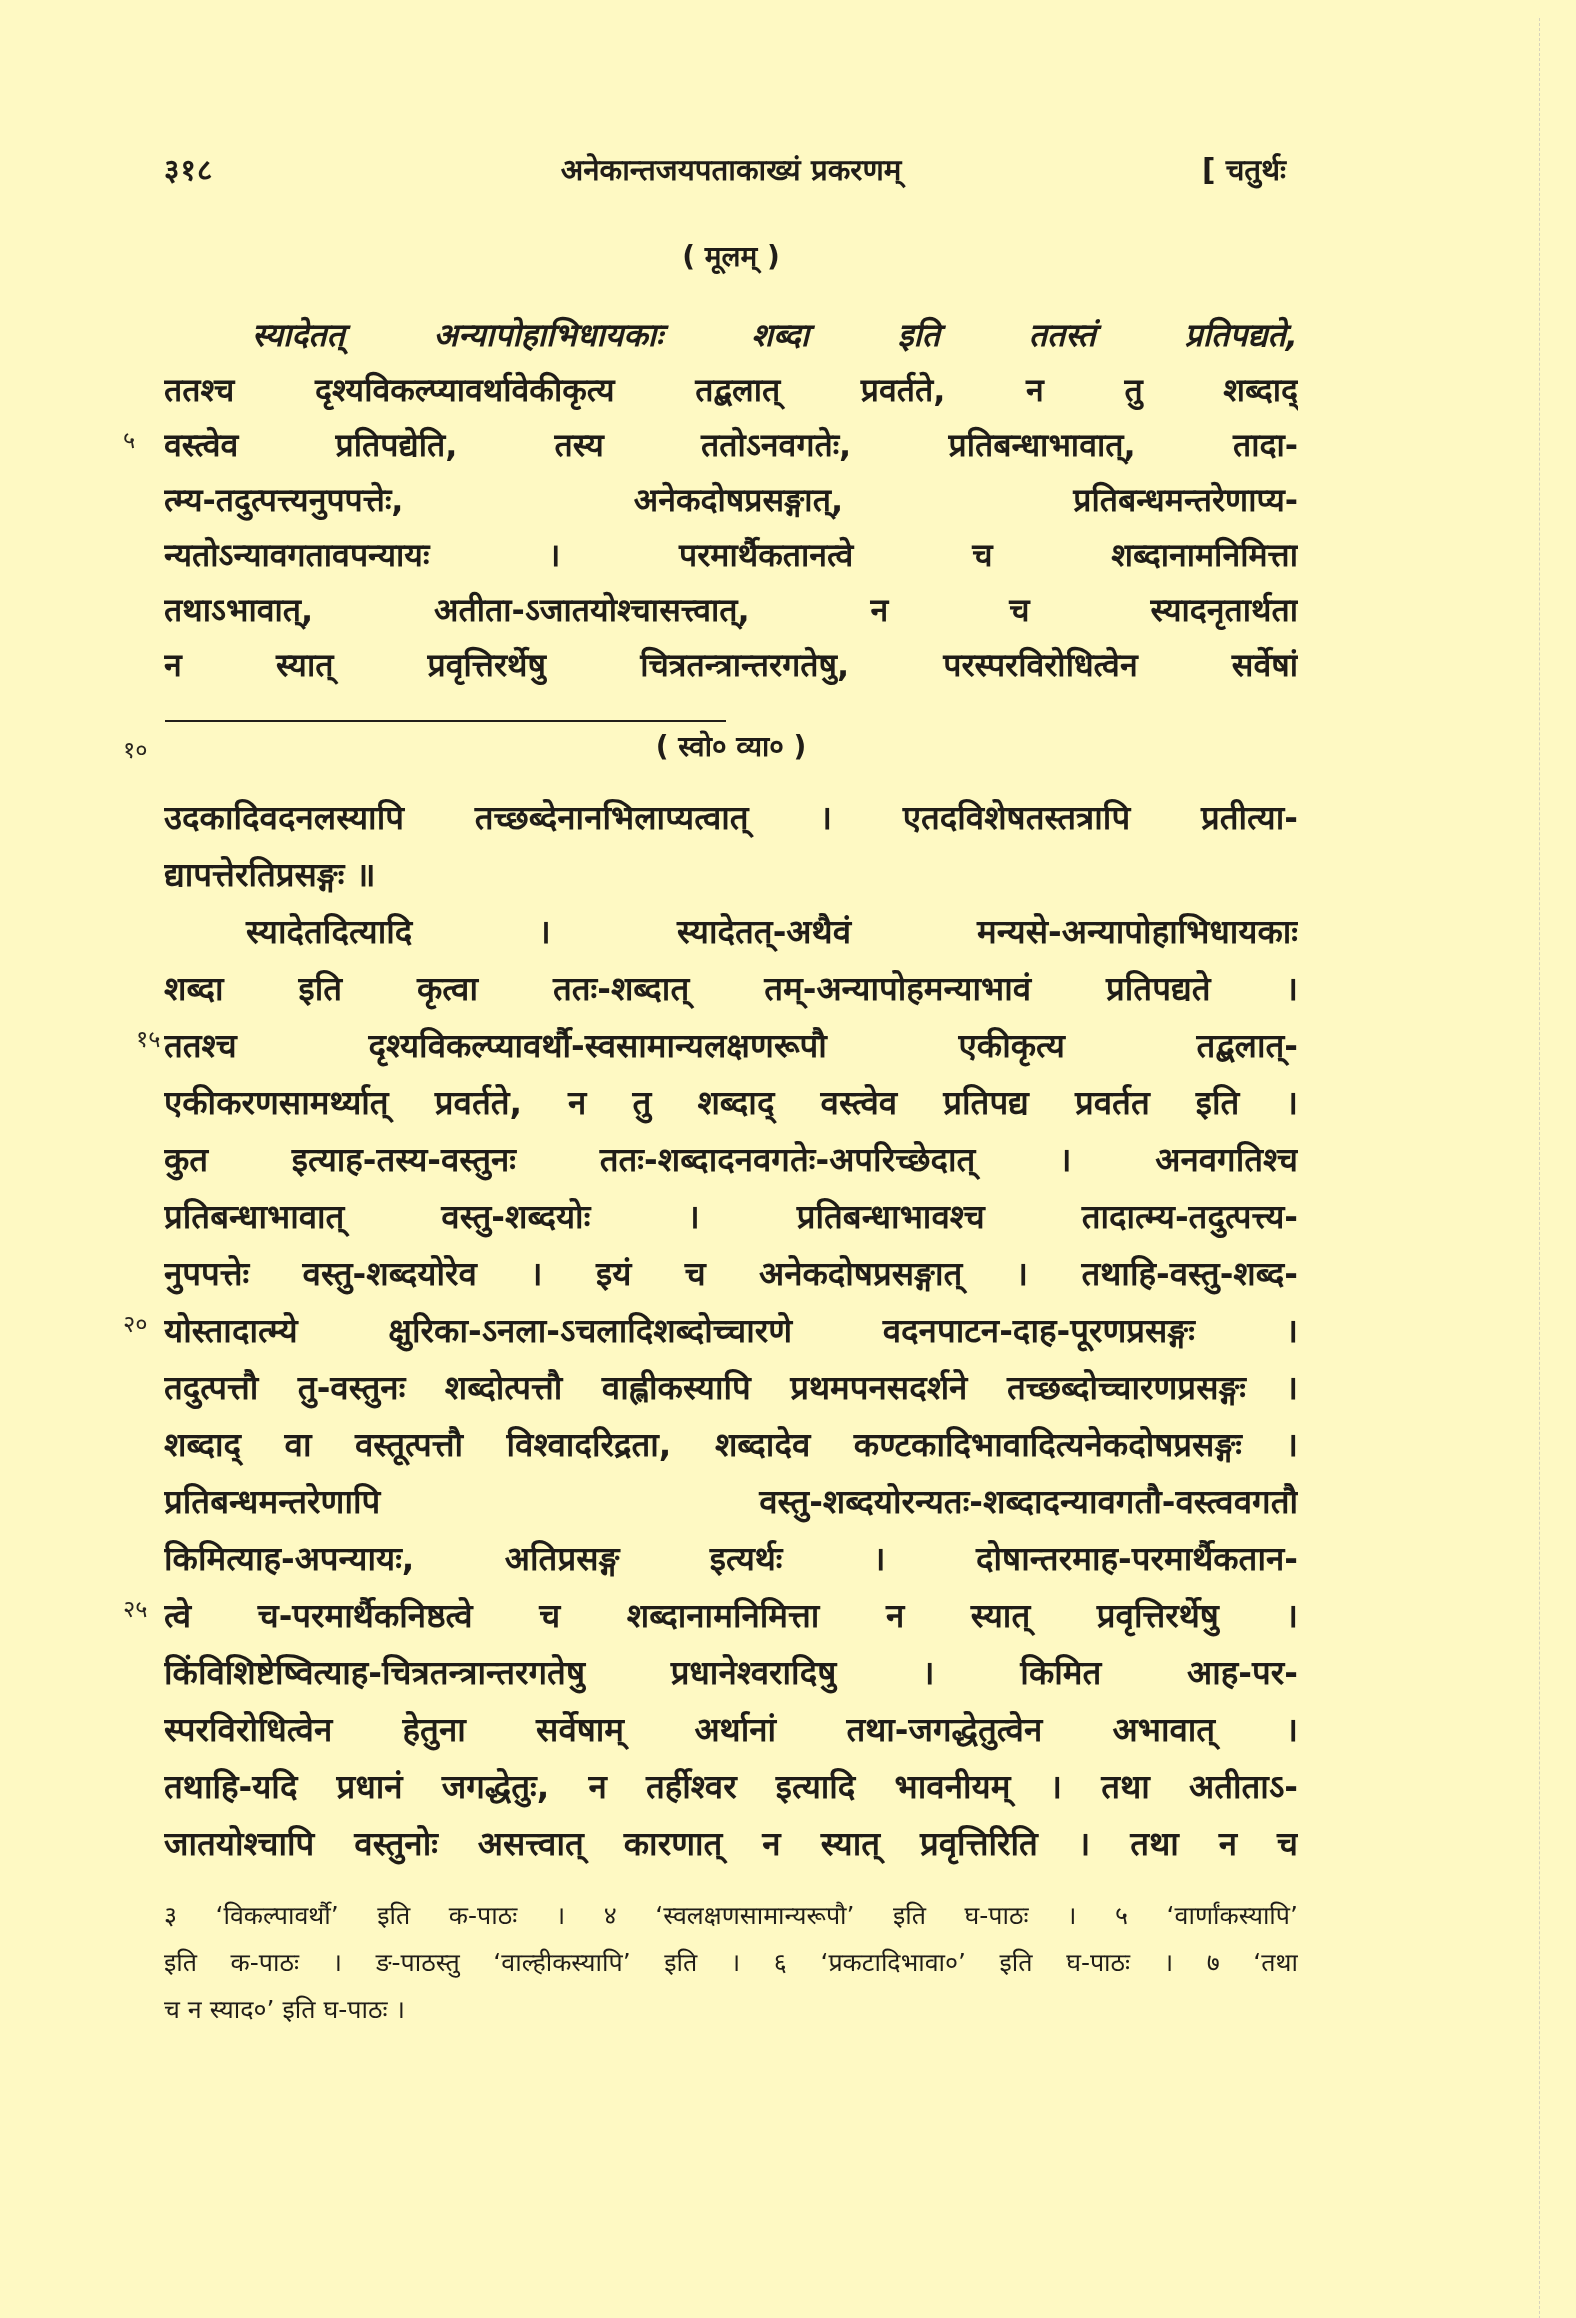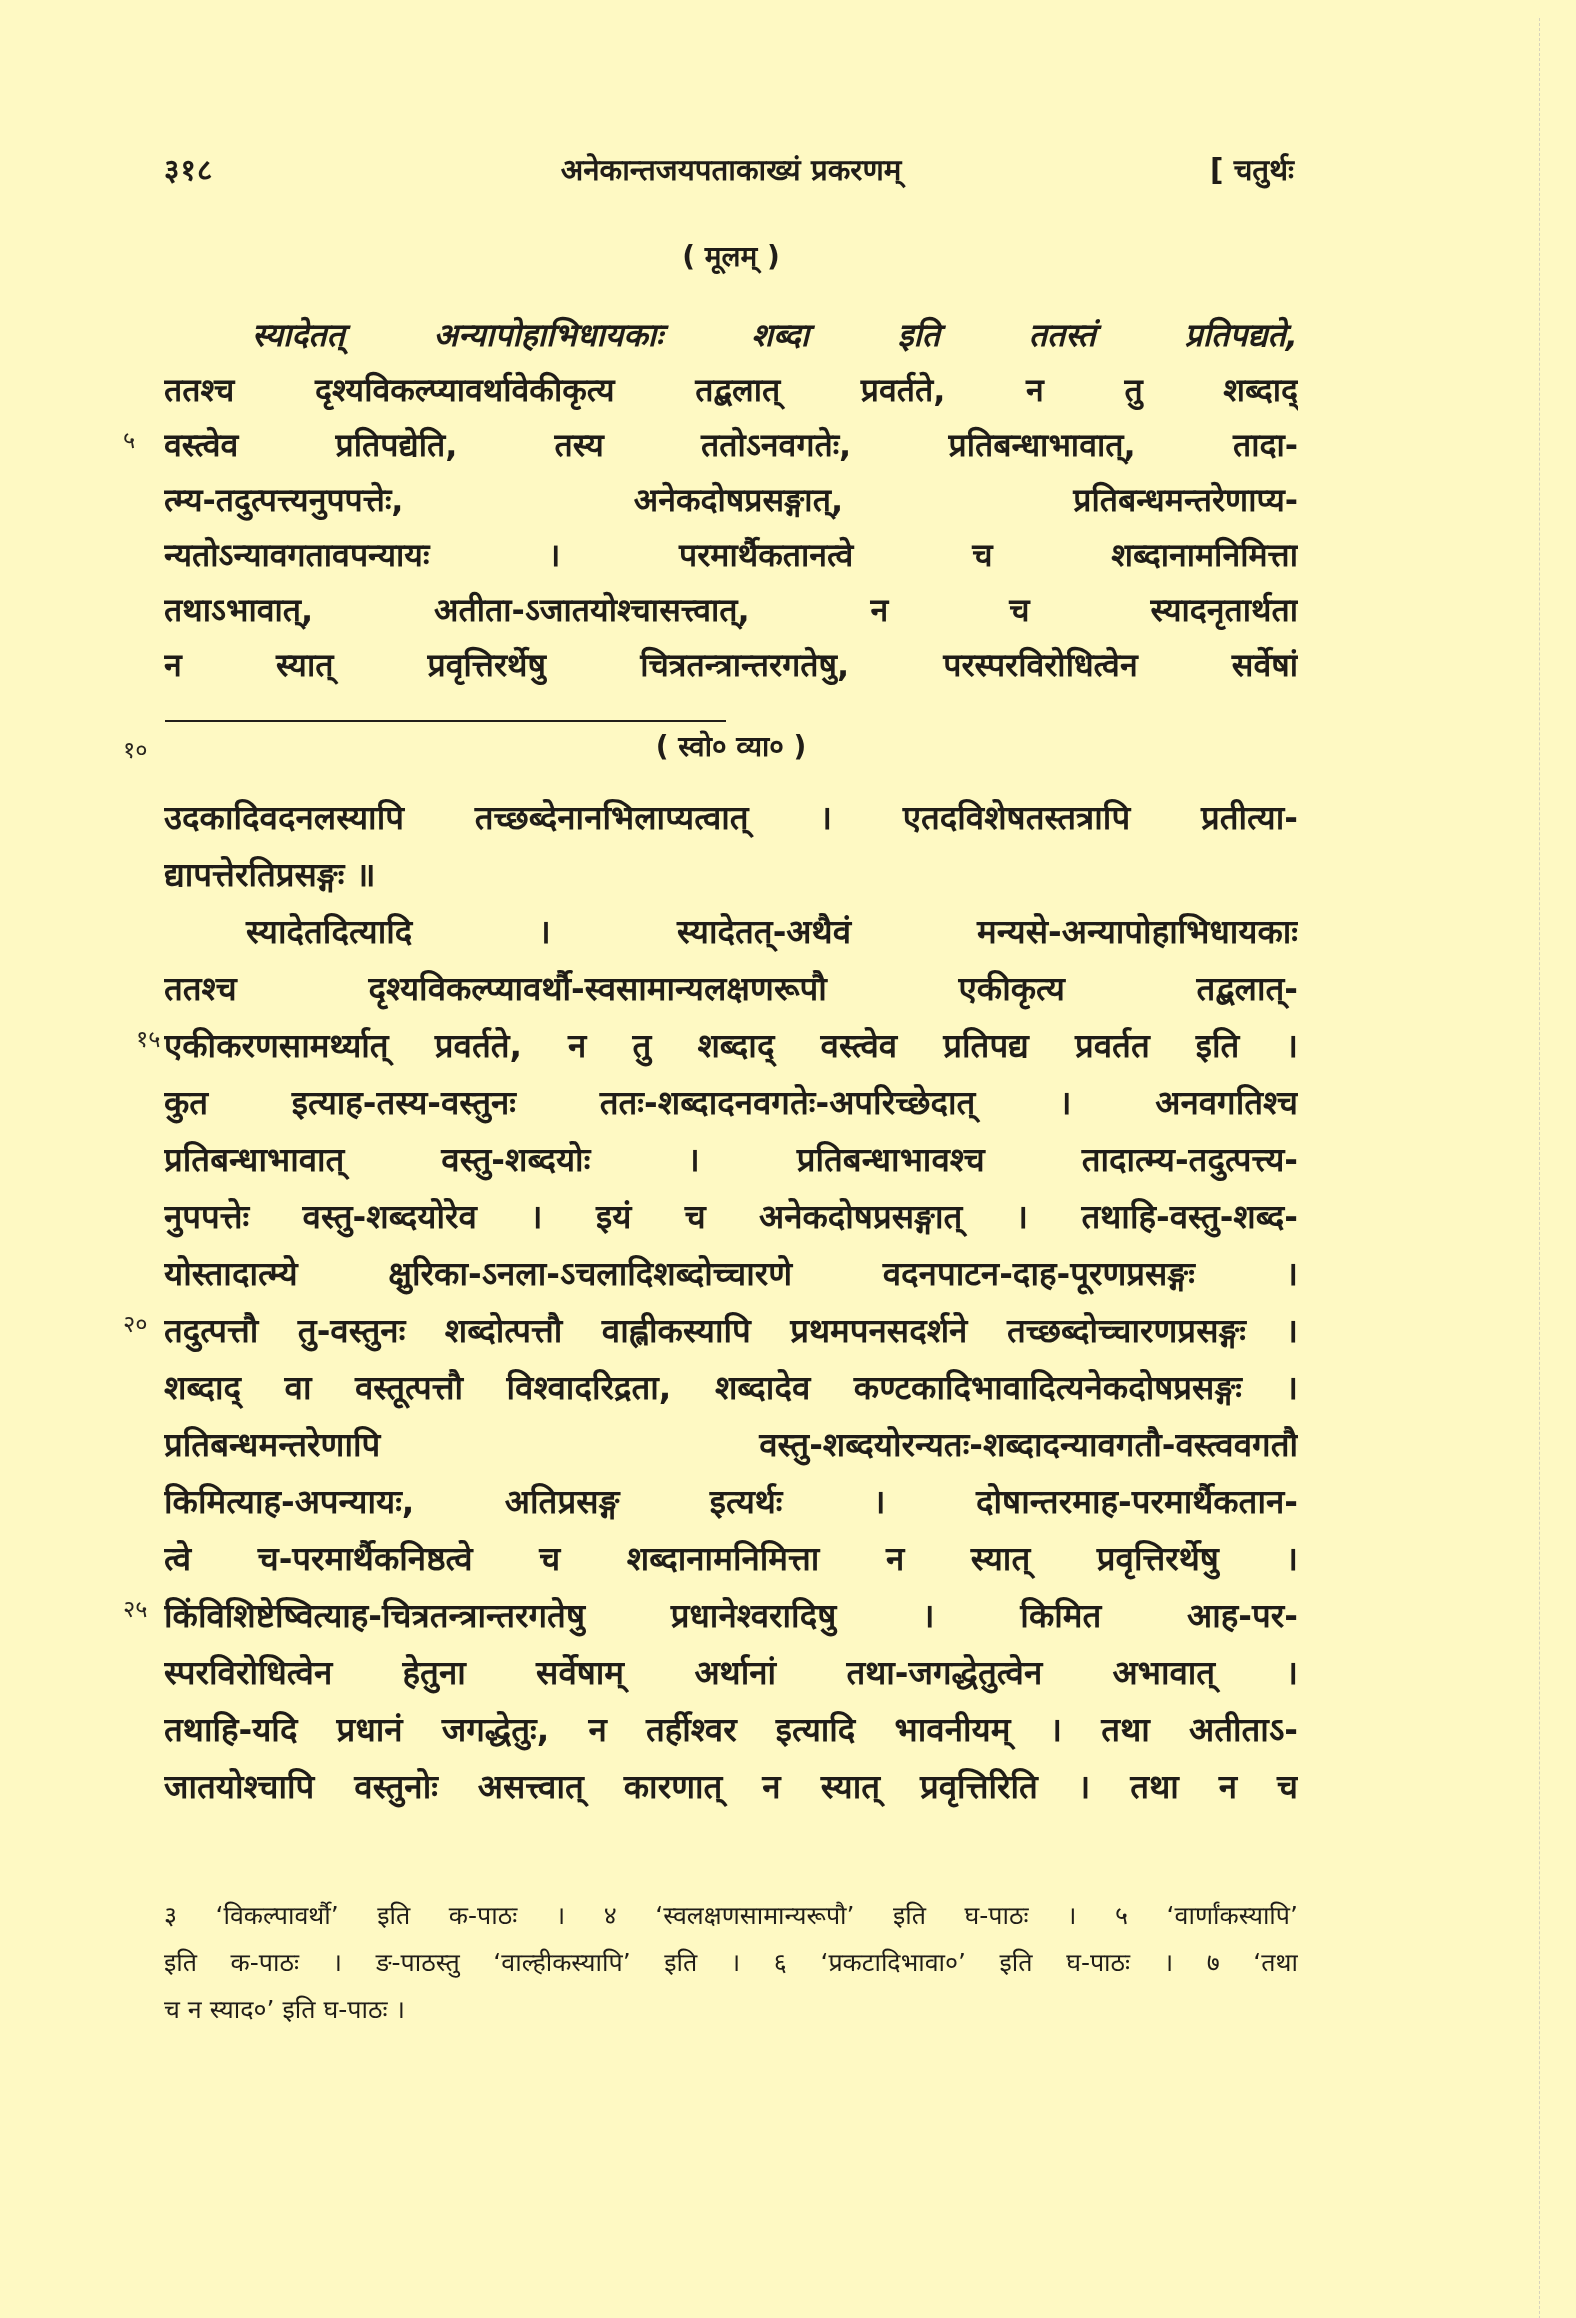--- a/index.html
+++ b/index.html
@@ -30,21 +30,21 @@
     position: absolute;
     top: 148px;
     left: 164px;
     width: 1134px;
     height: 44px;
     font-size: 29.5px;
     line-height: 44px;
   }
   .header .pagenum { position: absolute; left: 0; top: 0; font-weight: 600; letter-spacing: 1.2px; }
   .header .title   { position: absolute; left: 50%; transform: translateX(-50%); top: 0; font-weight: 700; white-space: nowrap; }
-  .header .chapter { position: absolute; right: 4px; top: 0; font-weight: 700; white-space: nowrap; }
+  .header .chapter { position: absolute; right: 12px; top: 0; font-weight: 700; white-space: nowrap; }
 
   .center-heading {
     position: absolute;
     left: 164px;
     width: 1134px;
     text-align: center;
     font-weight: 700;
     font-size: 28px;
     line-height: 35px;
     white-space: nowrap;
@@ -133,20 +133,21 @@
   <span class="margin-num mn5">५</span>
   <span class="margin-num mn10">१०</span>
   <span class="margin-num mn15">१५</span>
   <span class="margin-num mn20">२०</span>
   <span class="margin-num mn25">२५</span>
 
   <div class="textblock commentary">
     <div class="line">उदकादिवदनलस्यापि तच्छब्देनानभिलाप्यत्वात् ।  एतदविशेषतस्तत्रापि प्रतीत्या-</div>
     <div class="line short">द्यापत्तेरतिप्रसङ्गः ॥</div>
     <div class="line indent-md">स्यादेतदित्यादि ।  स्यादेतत्-अथैवं  मन्यसे-अन्यापोहाभिधायकाः</div>
+    <div class="line">शब्दा इति कृत्वा ततः-शब्दात् तम्-अन्यापोहमन्याभावं प्रतिपद्यते ।</div>
     <div class="line">ततश्च दृश्यविकल्प्यावर्थौ-स्वसामान्यलक्षणरूपौ एकीकृत्य तद्बलात्-</div>
     <div class="line">एकीकरणसामर्थ्यात् प्रवर्तते, न तु शब्दाद् वस्त्वेव प्रतिपद्य प्रवर्तत इति ।</div>
     <div class="line">कुत इत्याह-तस्य-वस्तुनः ततः-शब्दादनवगतेः-अपरिच्छेदात् । अनवगतिश्च</div>
     <div class="line">प्रतिबन्धाभावात् वस्तु-शब्दयोः ।  प्रतिबन्धाभावश्च तादात्म्य-तदुत्पत्त्य-</div>
     <div class="line">नुपपत्तेः वस्तु-शब्दयोरेव ।  इयं च अनेकदोषप्रसङ्गात् । तथाहि-वस्तु-शब्द-</div>
     <div class="line">योस्तादात्म्ये क्षुरिका-ऽनला-ऽचलादिशब्दोच्चारणे वदनपाटन-दाह-पूरणप्रसङ्गः ।</div>
     <div class="line">तदुत्पत्तौ तु-वस्तुनः शब्दोत्पत्तौ वाह्लीकस्यापि प्रथमपनसदर्शने तच्छब्दोच्चारणप्रसङ्गः ।</div>
     <div class="line">शब्दाद् वा वस्तूत्पत्तौ विश्वादरिद्रता, शब्दादेव कण्टकादिभावादित्यनेकदोषप्रसङ्गः ।</div>
     <div class="line">प्रतिबन्धमन्तरेणापि वस्तु-शब्दयोरन्यतः-शब्दादन्यावगतौ-वस्त्ववगतौ</div>
     <div class="line">किमित्याह-अपन्यायः, अतिप्रसङ्ग इत्यर्थः ।  दोषान्तरमाह-परमार्थैकतान-</div>

